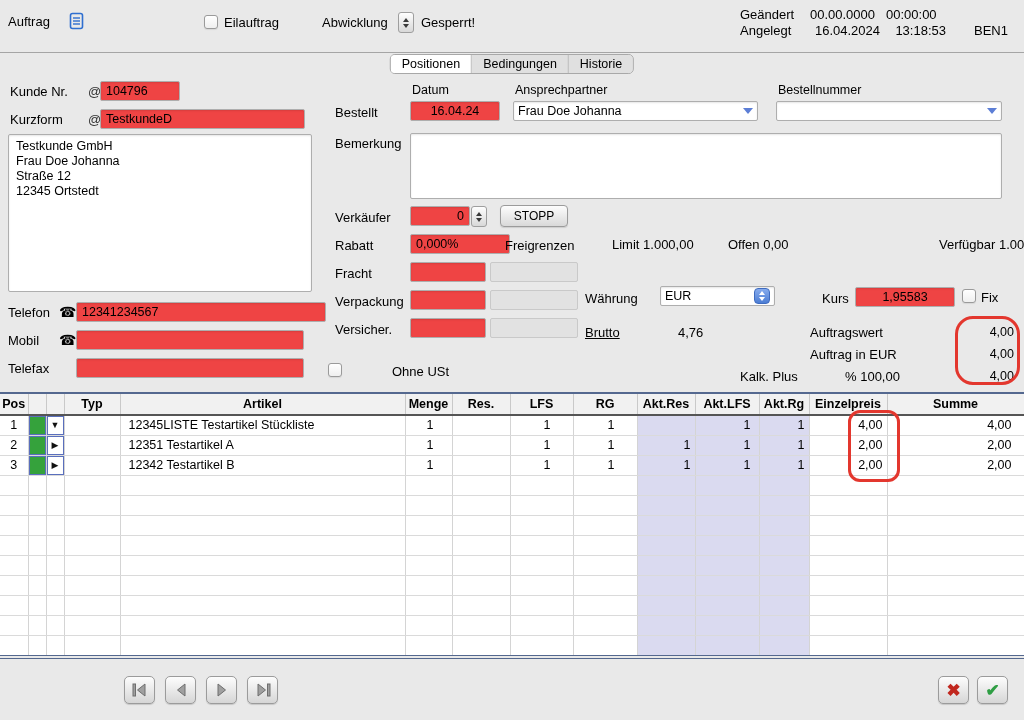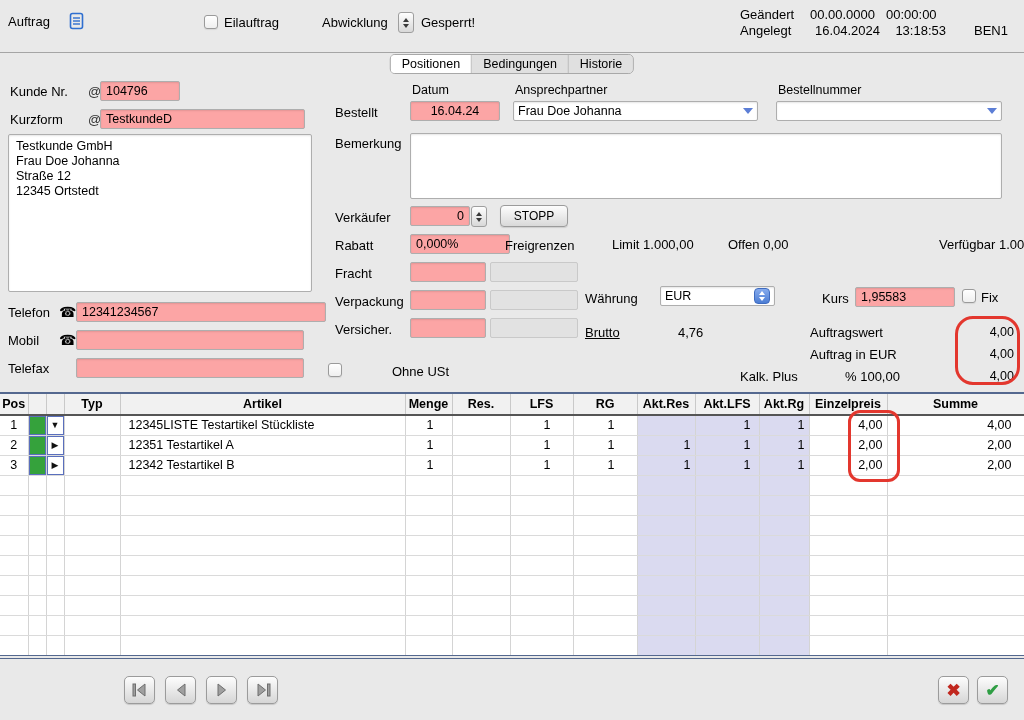--- a/index.html
+++ b/index.html
@@ -6,21 +6,21 @@
   html,body { background:#d0d0d0; }
   body { font-family: "Liberation Sans", sans-serif; }
   #screen {
     position: relative; width: 1024px; height: 720px;
     background: #e9e9e9; overflow: hidden; color:#000;
     font-size: 13px;
   }
   .lbl { position:absolute; font-size:13px; white-space:nowrap; }
   .hdr { position:absolute; font-size:12.5px; white-space:nowrap; }
   .tfield {
-    position:absolute; background:#fca5a5; border:1px solid #aeaeae; border-radius:2px;
+    position:absolute; background:#ef4444; border:1px solid #aeaeae; border-radius:2px;
     height:20px; font: 12.5px "Liberation Sans", sans-serif; padding:1px 5px;
     box-shadow: inset 0 1px 2px rgba(0,0,0,0.10);
   }
   .dfield {
     position:absolute; background:#e2e2e2; border:1px solid #c9c9c9; border-radius:2px;
     height:20px;
   }
   .checkbox {
     position:absolute; width:14px; height:14px;
     background:linear-gradient(#ffffff,#efefef);
@@ -228,21 +228,21 @@
 
   <span class="lbl" style="left:585px; top:291px;">Währung</span>
   <div class="combo" style="left:660px; top:286px; width:115px;">
     <span>EUR</span>
     <span class="popup-btn">
       <span class="up"></span>
         <span class="dn"></span>
     </span>
   </div>
   <span class="lbl" style="left:822px; top:291px;">Kurs</span>
-  <input class="tfield" style="left: 855px; top: 287px; width: 100px; text-align: left;" value="1,95583">
+  <input class="tfield" style="left: 855px; top: 287px; width: 100px; text-align: center;" value="1,95583">
   <span class="checkbox" style="left:962px; top:289px;"></span>
   <span class="lbl" style="left:981px; top:290px;">Fix</span>
 
   <span class="lbl" style="left:335px; top:322px;">Versicher.</span>
   <input class="tfield" style="left: 410px; top: 318px; width: 76px;">
   <span class="dfield" style="left:490px; top:318px; width:88px;"></span>
 
   <span class="lbl" style="left:585px; top:325px;text-decoration:underline;">Brutto</span>
   <span class="lbl" style="left:678px; top:325px;">4,76</span>
 

